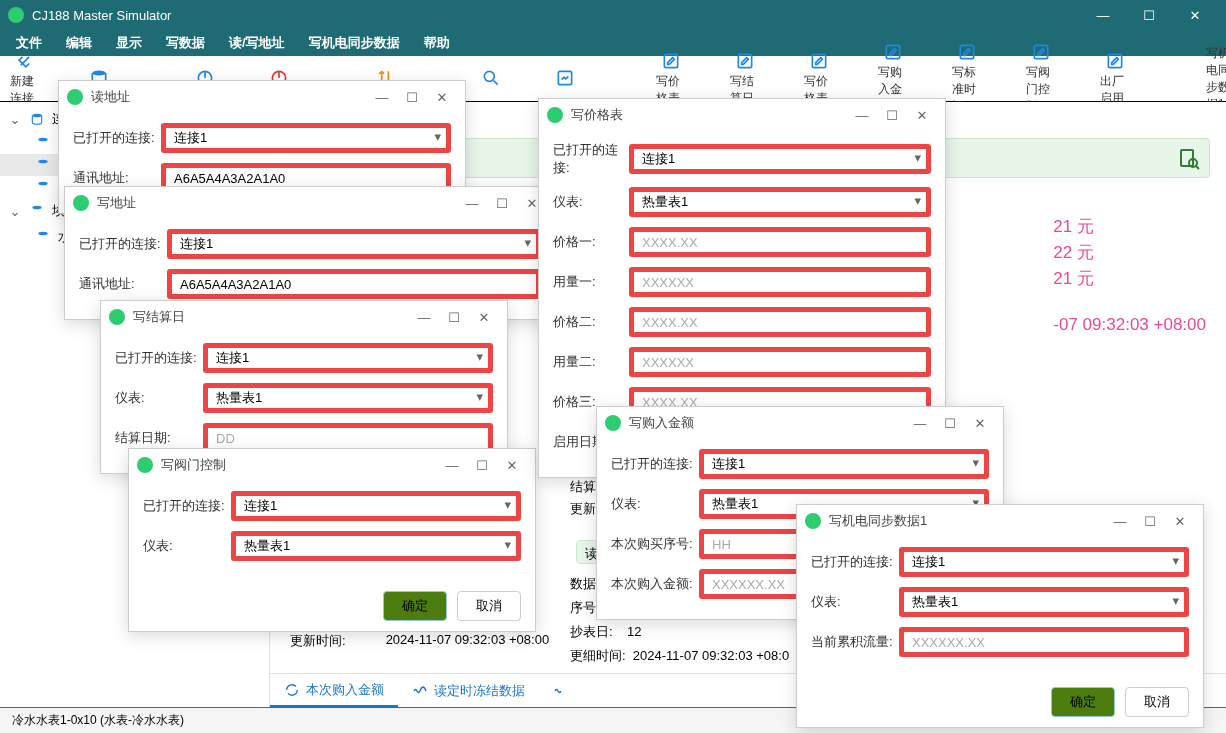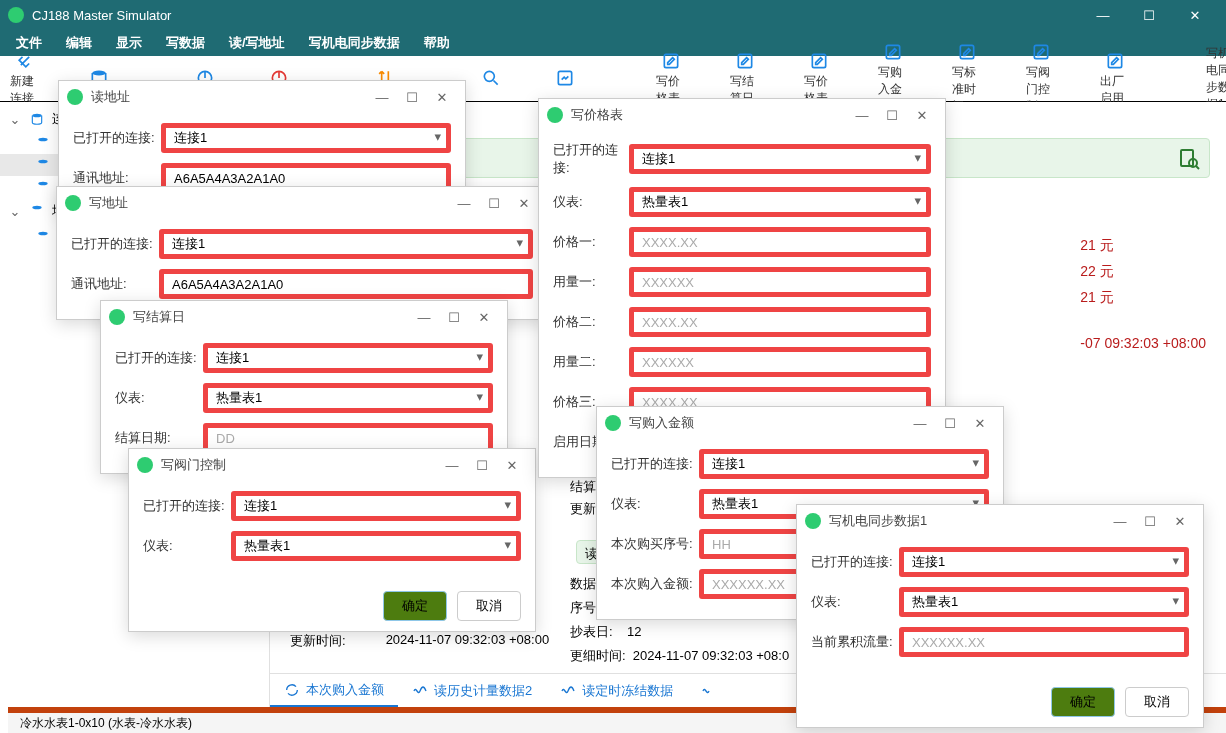--- a/index.html
+++ b/index.html
@@ -19,22 +19,22 @@
   .main { position: absolute; top: 102px; left: 0; right: 0; bottom: 26px; display: flex; }
   .sidebar { width: 270px; border-right: 1px solid #e0e0e0; background: #fff; padding-top: 4px; }
   .tree-item { display: flex; align-items: center; padding: 4px 8px; cursor: pointer; }
   .tree-item.sel { background: #e8e8e8; }
   .tree-item .chev { width: 14px; text-align: center; color: #666; }
   .tree-item .dbicon { width: 18px; height: 14px; margin: 0 6px; }
   .content { flex: 1; background: #fff; position: relative; }
   .breadcrumb { height: 28px; display: flex; align-items: center; padding: 0 12px; color: #1976d2; font-size: 13px; }
   .card { background: #e8f5e9; border: 1px solid #c8e6c9; border-radius: 4px; margin: 8px 16px; padding: 8px; }
   .card-icon { float: right; width: 24px; height: 24px; }
-  .bg-data { position: absolute; right: 20px; top: 130px; font-size: 14px; color: #b91c1c; line-height: 26px; }
-  .statusbar { position: absolute; bottom: 0; left: 0; right: 0; height: 26px; background: #f5f5f5; border-top: 6px solid #c2410c; display: flex; align-items: center; padding: 0 12px; font-size: 12px; margin-left: 8px; }
+  .bg-data { position: absolute; right: 20px; top: 112px; font-size: 17px; color: #ec4899; line-height: 26px; }
+  .statusbar { position: absolute; bottom: 0; left: 0; right: 0; height: 26px; background: #f5f5f5; border-top: 1px solid #c2410c; display: flex; align-items: center; padding: 0 12px; font-size: 12px; }
   .tabs { position: absolute; bottom: 26px; left: 270px; right: 0; height: 34px; background: #fff; border-top: 1px solid #e0e0e0; display: flex; align-items: center; }
   .tab { padding: 6px 14px; cursor: pointer; display: flex; align-items: center; gap: 6px; color: #1976d2; font-size: 13px; }
   .tab.active { border-bottom: 2px solid #1976d2; }
   .tab .ticon2 { width: 16px; height: 16px; }
   .dialog { position: absolute; background: #fff; border: 1px solid #ccc; box-shadow: 0 4px 16px rgba(0,0,0,0.15); }
   .dialog-title { height: 32px; display: flex; align-items: center; padding: 0 8px; }
   .dialog-title .dlogo { width: 16px; height: 16px; border-radius: 50%; background: #2ecc71; margin-right: 8px; }
   .dialog-title .dtitle { flex: 1; font-size: 13px; color: #444; }
   .dialog-title .dbtn { width: 30px; height: 24px; display: flex; align-items: center; justify-content: center; cursor: pointer; color: #666; }
   .dialog-body { padding: 10px 14px; }
@@ -285,26 +285,20 @@
   <div class="tab active">
       <svg class="ticon2" viewBox="0 0 24 24" stroke="#1976d2" fill="none" stroke-width="2">
         <path d="M4 12a8 8 0 0 1 14-5M20 12a8 8 0 0 1-14 5"></path>
       </svg>
       <span>本次购入金额</span>
     </div>
   <div class="tab">
       <svg class="ticon2" viewBox="0 0 24 24" stroke="#1976d2" fill="none" stroke-width="2">
         <path d="M3 12c3-8 6 8 9 0s6-8 9 0"></path>
       </svg>
-      <span>读历史计量数据2</span>
-    </div>
-  <div class="tab">
-      <svg class="ticon2" viewBox="0 0 24 24" stroke="#1976d2" fill="none" stroke-width="2">
-        <path d="M3 12c3-8 6 8 9 0s6-8 9 0"></path>
-      </svg>
       <span>读定时冻结数据</span>
     </div>
   <div class="tab">
       <svg class="ticon2" viewBox="0 0 24 24" stroke="#1976d2" fill="none" stroke-width="2">
         <path d="M3 12c3-8 6 8 9 0"></path>
       </svg>
     </div>
 </div>
 
 <div class="statusbar">
@@ -324,21 +318,21 @@
         <label>已打开的连接:</label>
         <div class="control select-wrap"><input readonly="" value="连接1" style=""></div>
       </div>
     <div class="form-row">
         <label>通讯地址:</label>
         <div class="control"><input value="A6A5A4A3A2A1A0" style=""></div>
       </div>
   </div>
 </div>
 
-<div class="dialog" style="left:56px;top:186px;width:492px">
+<div class="dialog" style="left:64px;top:186px;width:492px">
   <div class="dialog-title">
       <div class="dlogo"></div>
       <div class="dtitle">写地址</div>
       <div class="dbtn">—</div>
       <div class="dbtn">☐</div>
       <div class="dbtn">✕</div>
     </div>
   <div class="dialog-body">
     <div class="form-row">
         <label>已打开的连接:</label>

